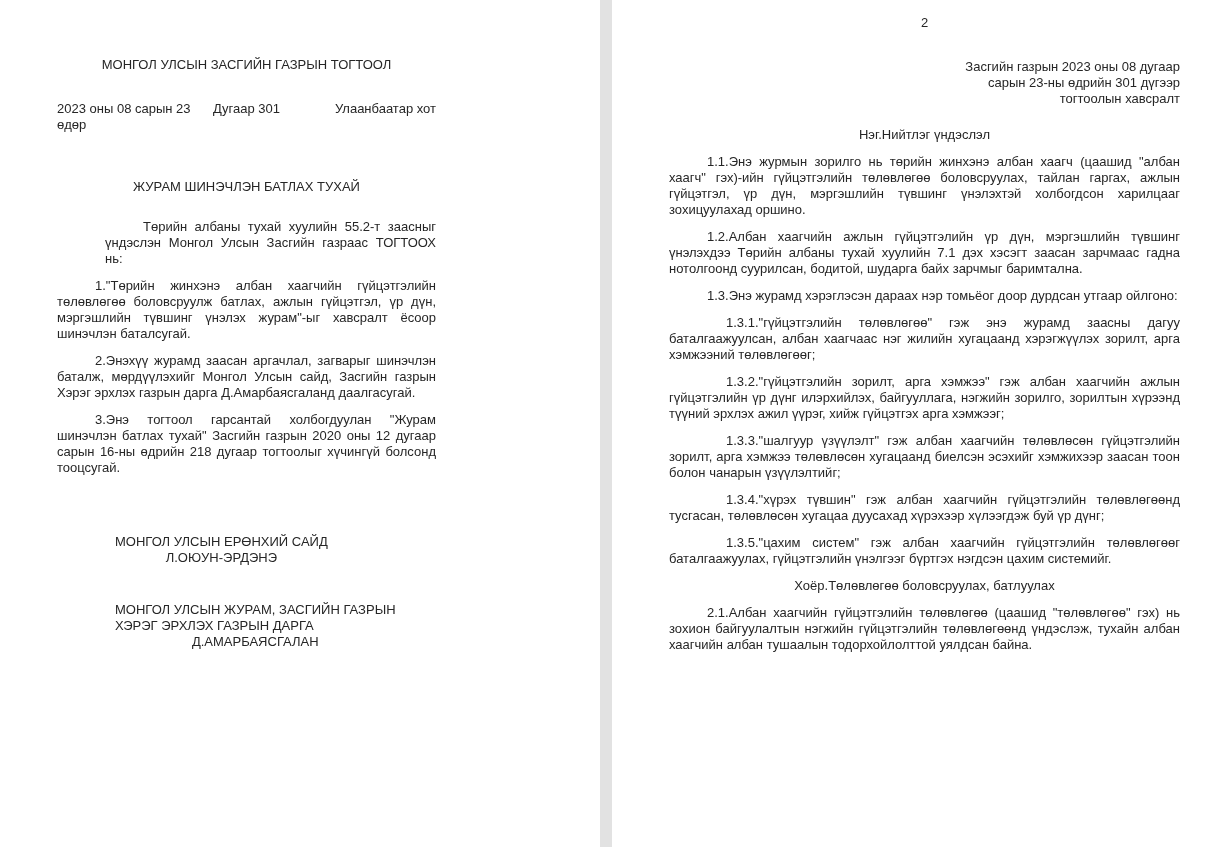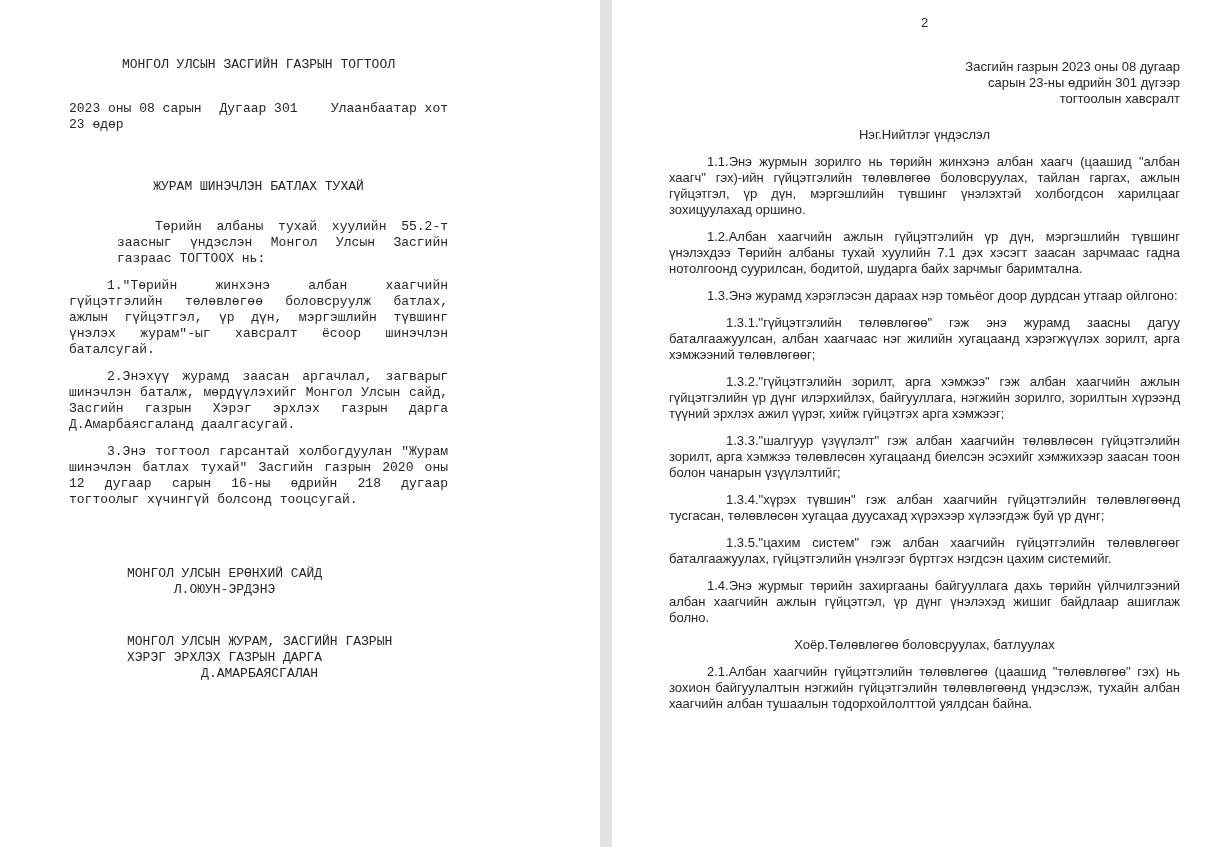--- a/index.html
+++ b/index.html
@@ -4,21 +4,21 @@
 <style>
   html,body{margin:0;padding:0;}
   body{
     width:1224px;height:847px;position:relative;overflow:hidden;
     background:#ffffff;color:#262626;
     font-family:"Liberation Sans","DejaVu Sans",sans-serif;
     font-size:13px;line-height:16px;
     -webkit-font-smoothing:antialiased;
   }
   .sheet{position:absolute;top:0;bottom:0;background:#ffffff;box-sizing:border-box;}
-  #page-left{left:12px;width:496px;padding:0 60px 0 57px;font-family:Liberation Mono, monospace;}
+  #page-left{left:0;width:496px;padding:0 60px 0 57px;}
   #page-right{left:612px;width:612px;padding:0 44px 0 57px;}
   #gutter{position:absolute;left:600px;width:12px;top:0;bottom:0;background:#e2e2e2;}
 
   
   .doc-title{margin-top:57px;text-align:center;white-space:nowrap;}
   .date-row{margin-top:28px;display:grid;grid-template-columns:1fr auto 1fr;align-items:baseline;}
   .date-row .left{text-align:left;}
   .date-row .mid{text-align:right;}
   .date-row .right{text-align:right;}
   .subject{margin-top:46px;text-align:center;}
@@ -89,17 +89,16 @@
 
   <p class="blk sec-heading">Нэг.Нийтлэг үндэслэл</p>
       <p class="blk">1.1.Энэ журмын зорилго нь төрийн жинхэнэ албан хаагч (цаашид "албан хаагч" гэх)-ийн гүйцэтгэлийн төлөвлөгөө боловсруулах, тайлан гаргах, ажлын гүйцэтгэл, үр дүн, мэргэшлийн түвшинг үнэлэхтэй холбогдсон харилцааг зохицуулахад оршино.</p>
       <p class="blk">1.2.Албан хаагчийн ажлын гүйцэтгэлийн үр дүн, мэргэшлийн түвшинг үнэлэхдээ Төрийн албаны тухай хуулийн 7.1 дэх хэсэгт заасан зарчмаас гадна нотолгоонд суурилсан, бодитой, шударга байх зарчмыг баримтална.</p>
       <p class="blk">1.3.Энэ журамд хэрэглэсэн дараах нэр томьёог доор дурдсан утгаар ойлгоно:</p>
       <p class="blk lv2">1.3.1."гүйцэтгэлийн төлөвлөгөө" гэж энэ журамд заасны дагуу баталгаажуулсан, албан хаагчаас нэг жилийн хугацаанд хэрэгжүүлэх зорилт, арга хэмжээний төлөвлөгөөг;</p>
       <p class="blk lv2">1.3.2."гүйцэтгэлийн зорилт, арга хэмжээ" гэж албан хаагчийн ажлын гүйцэтгэлийн үр дүнг илэрхийлэх, байгууллага, нэгжийн зорилго, зорилтын хүрээнд түүний эрхлэх ажил үүрэг, хийж гүйцэтгэх арга хэмжээг;</p>
       <p class="blk lv2">1.3.3."шалгуур үзүүлэлт" гэж албан хаагчийн төлөвлөсөн гүйцэтгэлийн зорилт, арга хэмжээ төлөвлөсөн хугацаанд биелсэн эсэхийг хэмжихээр заасан тоон болон чанарын үзүүлэлтийг;</p>
       <p class="blk lv2">1.3.4."хүрэх түвшин" гэж албан хаагчийн гүйцэтгэлийн төлөвлөгөөнд тусгасан, төлөвлөсөн хугацаа дуусахад хүрэхээр хүлээгдэж буй үр дүнг;</p>
       <p class="blk lv2">1.3.5."цахим систем" гэж албан хаагчийн гүйцэтгэлийн төлөвлөгөөг баталгаажуулах, гүйцэтгэлийн үнэлгээг бүртгэх нэгдсэн цахим системийг.</p>
-      <p class="blk">1.4.Энэ журмыг төрийн захиргааны байгууллага дахь төрийн үйлчилгээний албан хаагчийн ажлын гүйцэтгэл, үр дүнг үнэлэхэд жишиг байдлаар ашиглаж болно.</p>
       <p class="blk sec-heading">Хоёр.Төлөвлөгөө боловсруулах, батлуулах</p>
       <p class="blk">2.1.Албан хаагчийн гүйцэтгэлийн төлөвлөгөө (цаашид "төлөвлөгөө" гэх) нь зохион байгуулалтын нэгжийн гүйцэтгэлийн төлөвлөгөөнд үндэслэж, тухайн албан хаагчийн албан тушаалын тодорхойлолттой уялдсан байна.</p>
     </div>
 </div>
 
 </body></html>

